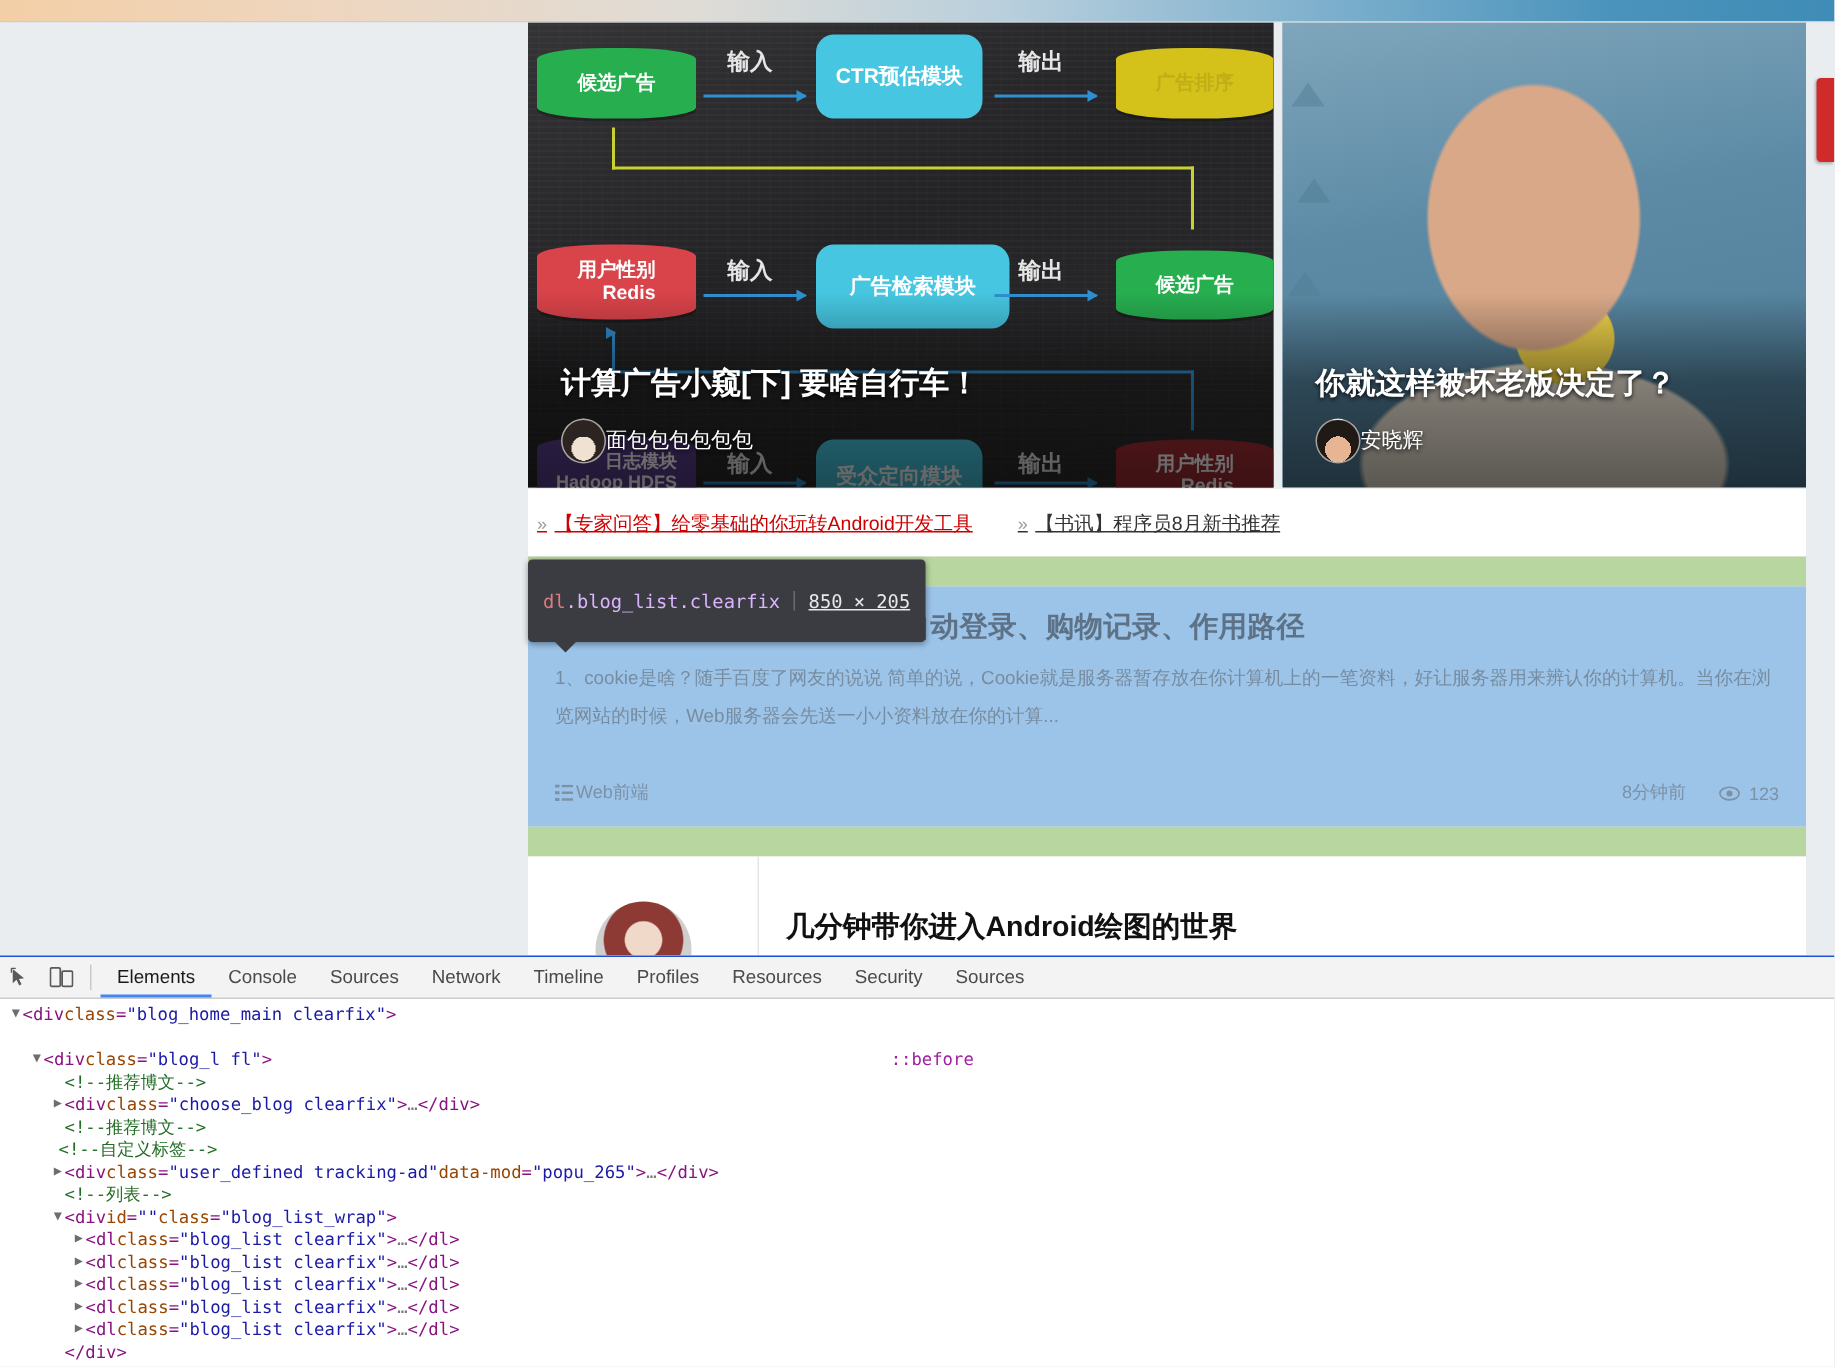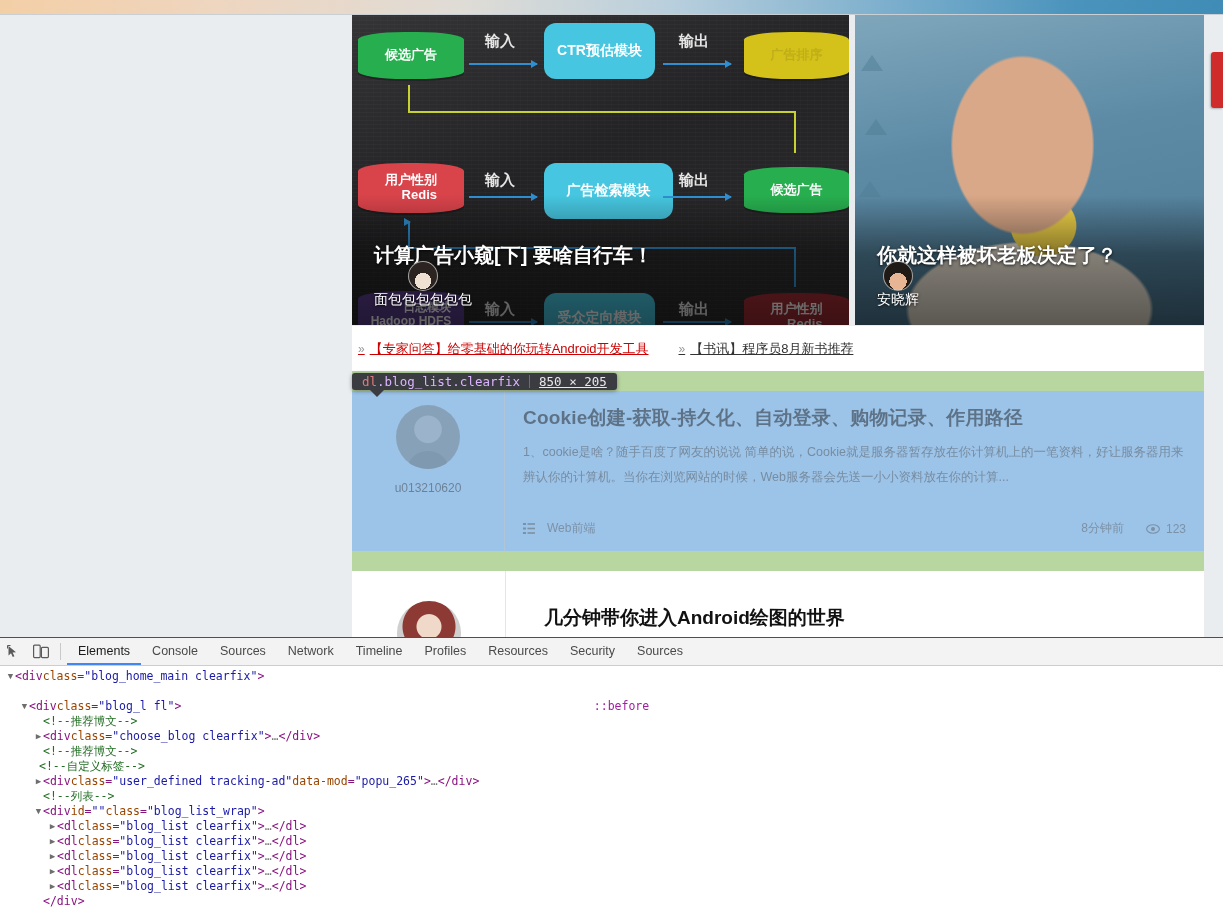--- a/index.html
+++ b/index.html
@@ -77,21 +77,21 @@
 
   .banner-overlay{
     position:absolute;left:0;right:0;bottom:0;height:130px;
     background:linear-gradient(180deg,rgba(0,0,0,0) 0%,rgba(0,0,0,.45) 45%,rgba(0,0,0,.62) 100%);
   }
   .banner-title{
     position:absolute;left:22px;bottom:56px;color:#fff;font-size:20px;font-weight:bold;
     text-shadow:0 1px 3px rgba(0,0,0,.8);white-space:nowrap;
   }
   .banner-author{
-    position:absolute;left:22px;bottom:16px;display:flex;align-items:center;flex-direction:column;
+    position:absolute;left:22px;bottom:16px;display:flex;align-items:center;
   }
   .banner-avatar{
     width:28px;height:28px;border-radius:50%;flex:0 0 28px;
     border:1px solid rgba(255,255,255,.6);overflow:hidden;position:relative;
     background:#d9c7b0;
   }
   .banner-avatar.a1{background:radial-gradient(circle at 50% 68%,#f0e2d2 0 34%,#2c2420 34% 100%);}
   .banner-avatar.a2{background:radial-gradient(circle at 50% 70%,#e7b594 0 36%,#1f1a16 36% 100%);}
   .banner-author-name{color:#fff;font-size:14px;text-shadow:0 1px 3px rgba(0,0,0,.85);}
 
@@ -139,29 +139,29 @@
     position:relative;overflow:hidden;
   }
   .hl-avatar:after{
     content:"";position:absolute;left:12px;bottom:-16px;width:40px;height:34px;border-radius:50% 50% 0 0;background:#5d686e;
   }
   .hl-user{font-size:12px;color:#333;margin-top:12px;}
   .hl-right{flex:1;padding:14px 18px 0 18px;box-sizing:border-box;position:relative;}
   .hl-title{font-size:19px;color:#111;font-weight:bold;letter-spacing:.2px;}
   .hl-desc{font-size:12.5px;color:#4a4a4a;line-height:2.0;margin-top:9px;}
   .hl-meta{position:absolute;left:18px;right:18px;bottom:14px;display:flex;align-items:center;font-size:12px;color:#555;}
-  .hl-meta .cat{display:flex;align-items:center;gap:12px;}
+  .hl-meta .cat{display:flex;align-items:center;gap:2px;}
   .hl-meta .spacer{flex:1;}
   .hl-meta .time{margin-right:22px;}
   .hl-meta .views{display:flex;align-items:center;gap:6px;}
 
   
   #inspect-tooltip{
     position:absolute;left:352px;top:358px;z-index:40;
-    background:#3b3b42;border-radius:3px;padding:1px 10px;
+    background:#3b3b42;border-radius:3px;padding:20px 10px;
     font-family:"DejaVu Sans Mono","Liberation Mono",monospace;font-size:12.5px;
     color:#d8d8d8;display:flex;align-items:center;gap:9px;white-space:nowrap;
     box-shadow:0 1px 4px rgba(0,0,0,.4);
     justify-content:flex-end;
   }
   #inspect-tooltip .tagname{color:#e07b7b;}
   #inspect-tooltip .cls{color:#dcb4ff;}
   #inspect-tooltip .bar{width:1px;height:13px;background:#6c6c74;}
   #inspect-tooltip .dims{color:#e8e8e8;text-decoration:underline;}
   #inspect-tooltip:after{
@@ -170,21 +170,21 @@
   }
 
   
   .next-card{width:852px;background:#fff;height:70px;position:relative;overflow:hidden;}
   .next-card .nc-left{position:absolute;left:0;top:0;width:153px;height:70px;border-right:1px solid #e6e6e6;}
   .nc-avatar{
     position:absolute;left:45px;top:30px;width:64px;height:64px;border-radius:50%;
     background:radial-gradient(circle at 50% 40%,#f0d9c9 0 24%,#8c3a33 26% 52%,#cfcfcf 54% 100%);
   }
   .nc-title{
-    position:absolute;left:172px;top:34px;font-size:19px;color:#111;font-weight:bold;white-space:nowrap;margin-left:20px;
+    position:absolute;left:172px;top:34px;font-size:19px;color:#111;font-weight:bold;white-space:nowrap;
   }
 
   
   #devtools{
     position:absolute;left:0;top:637px;width:1223px;height:274px;
     background:#fff;border-top:1px solid #1d4ed8;
     font-family:"DejaVu Sans Mono","Liberation Mono",monospace;
   }
   #dt-toolbar{
     height:27px;background:#f3f3f3;border-bottom:1px solid #cdcdcd;
@@ -302,24 +302,20 @@
       <a class="link-item dark" href="#">
         <span class="chev">»</span>
         <span>【书讯】程序员8月新书推荐</span>
       </a>
     </div>
 
     <div class="hl-wrap">
       <div class="hl-margin"></div>
       <div class="hl-content">
         <div class="hl-inner">
-          <div class="hl-left">
-            <div class="hl-avatar"></div>
-            <div class="hl-user">u013210620</div>
-          </div>
           <div class="hl-right">
             <div class="hl-title">Cookie创建-获取-持久化、自动登录、购物记录、作用路径</div>
             <div class="hl-desc">1、cookie是啥？随手百度了网友的说说 简单的说，Cookie就是服务器暂存放在你计算机上的一笔资料，好让服务器用来辨认你的计算机。当你在浏览网站的时候，Web服务器会先送一小小资料放在你的计算...</div>
             <div class="hl-meta">
               <span class="cat">
                 <svg width="12" height="11" viewBox="0 0 12 11">
                   <rect x="0" y="0" width="3" height="2" fill="#555"></rect>
                     <rect x="4.5" y="0.2" width="7.5" height="1.6" fill="#555"></rect>
                   <rect x="0" y="4.5" width="3" height="2" fill="#555"></rect>
                     <rect x="4.5" y="4.7" width="7.5" height="1.6" fill="#555"></rect>

